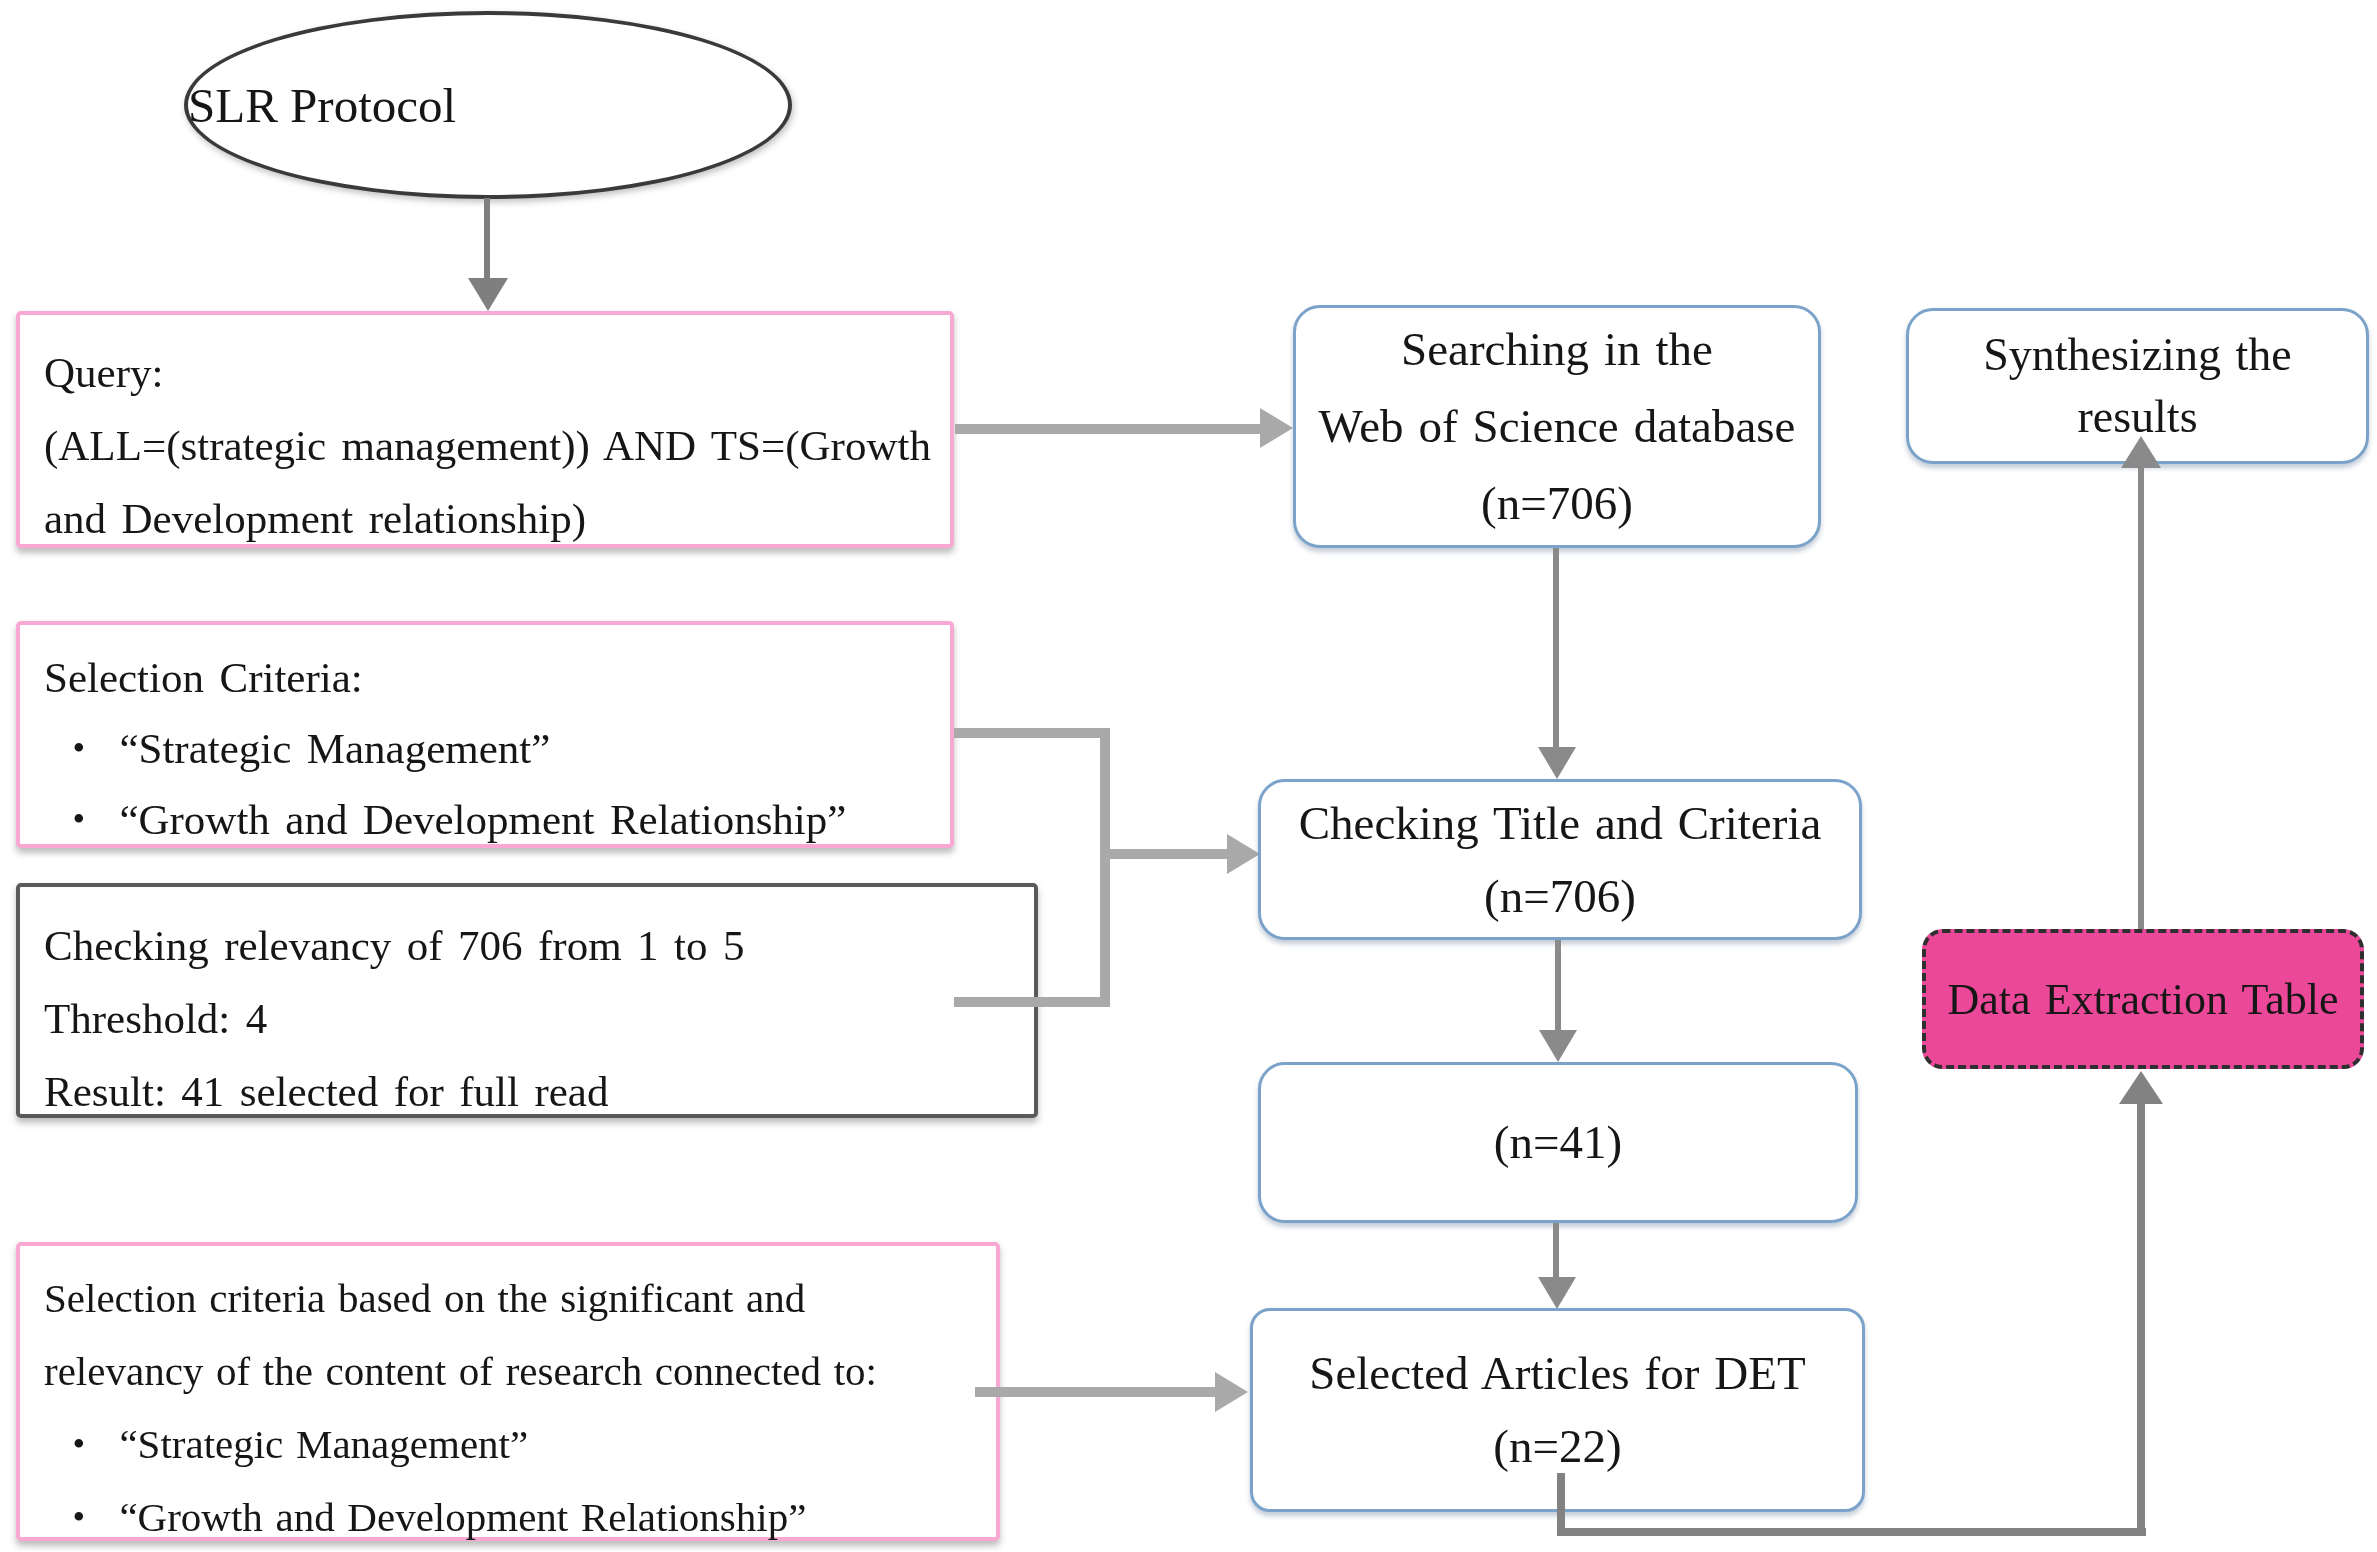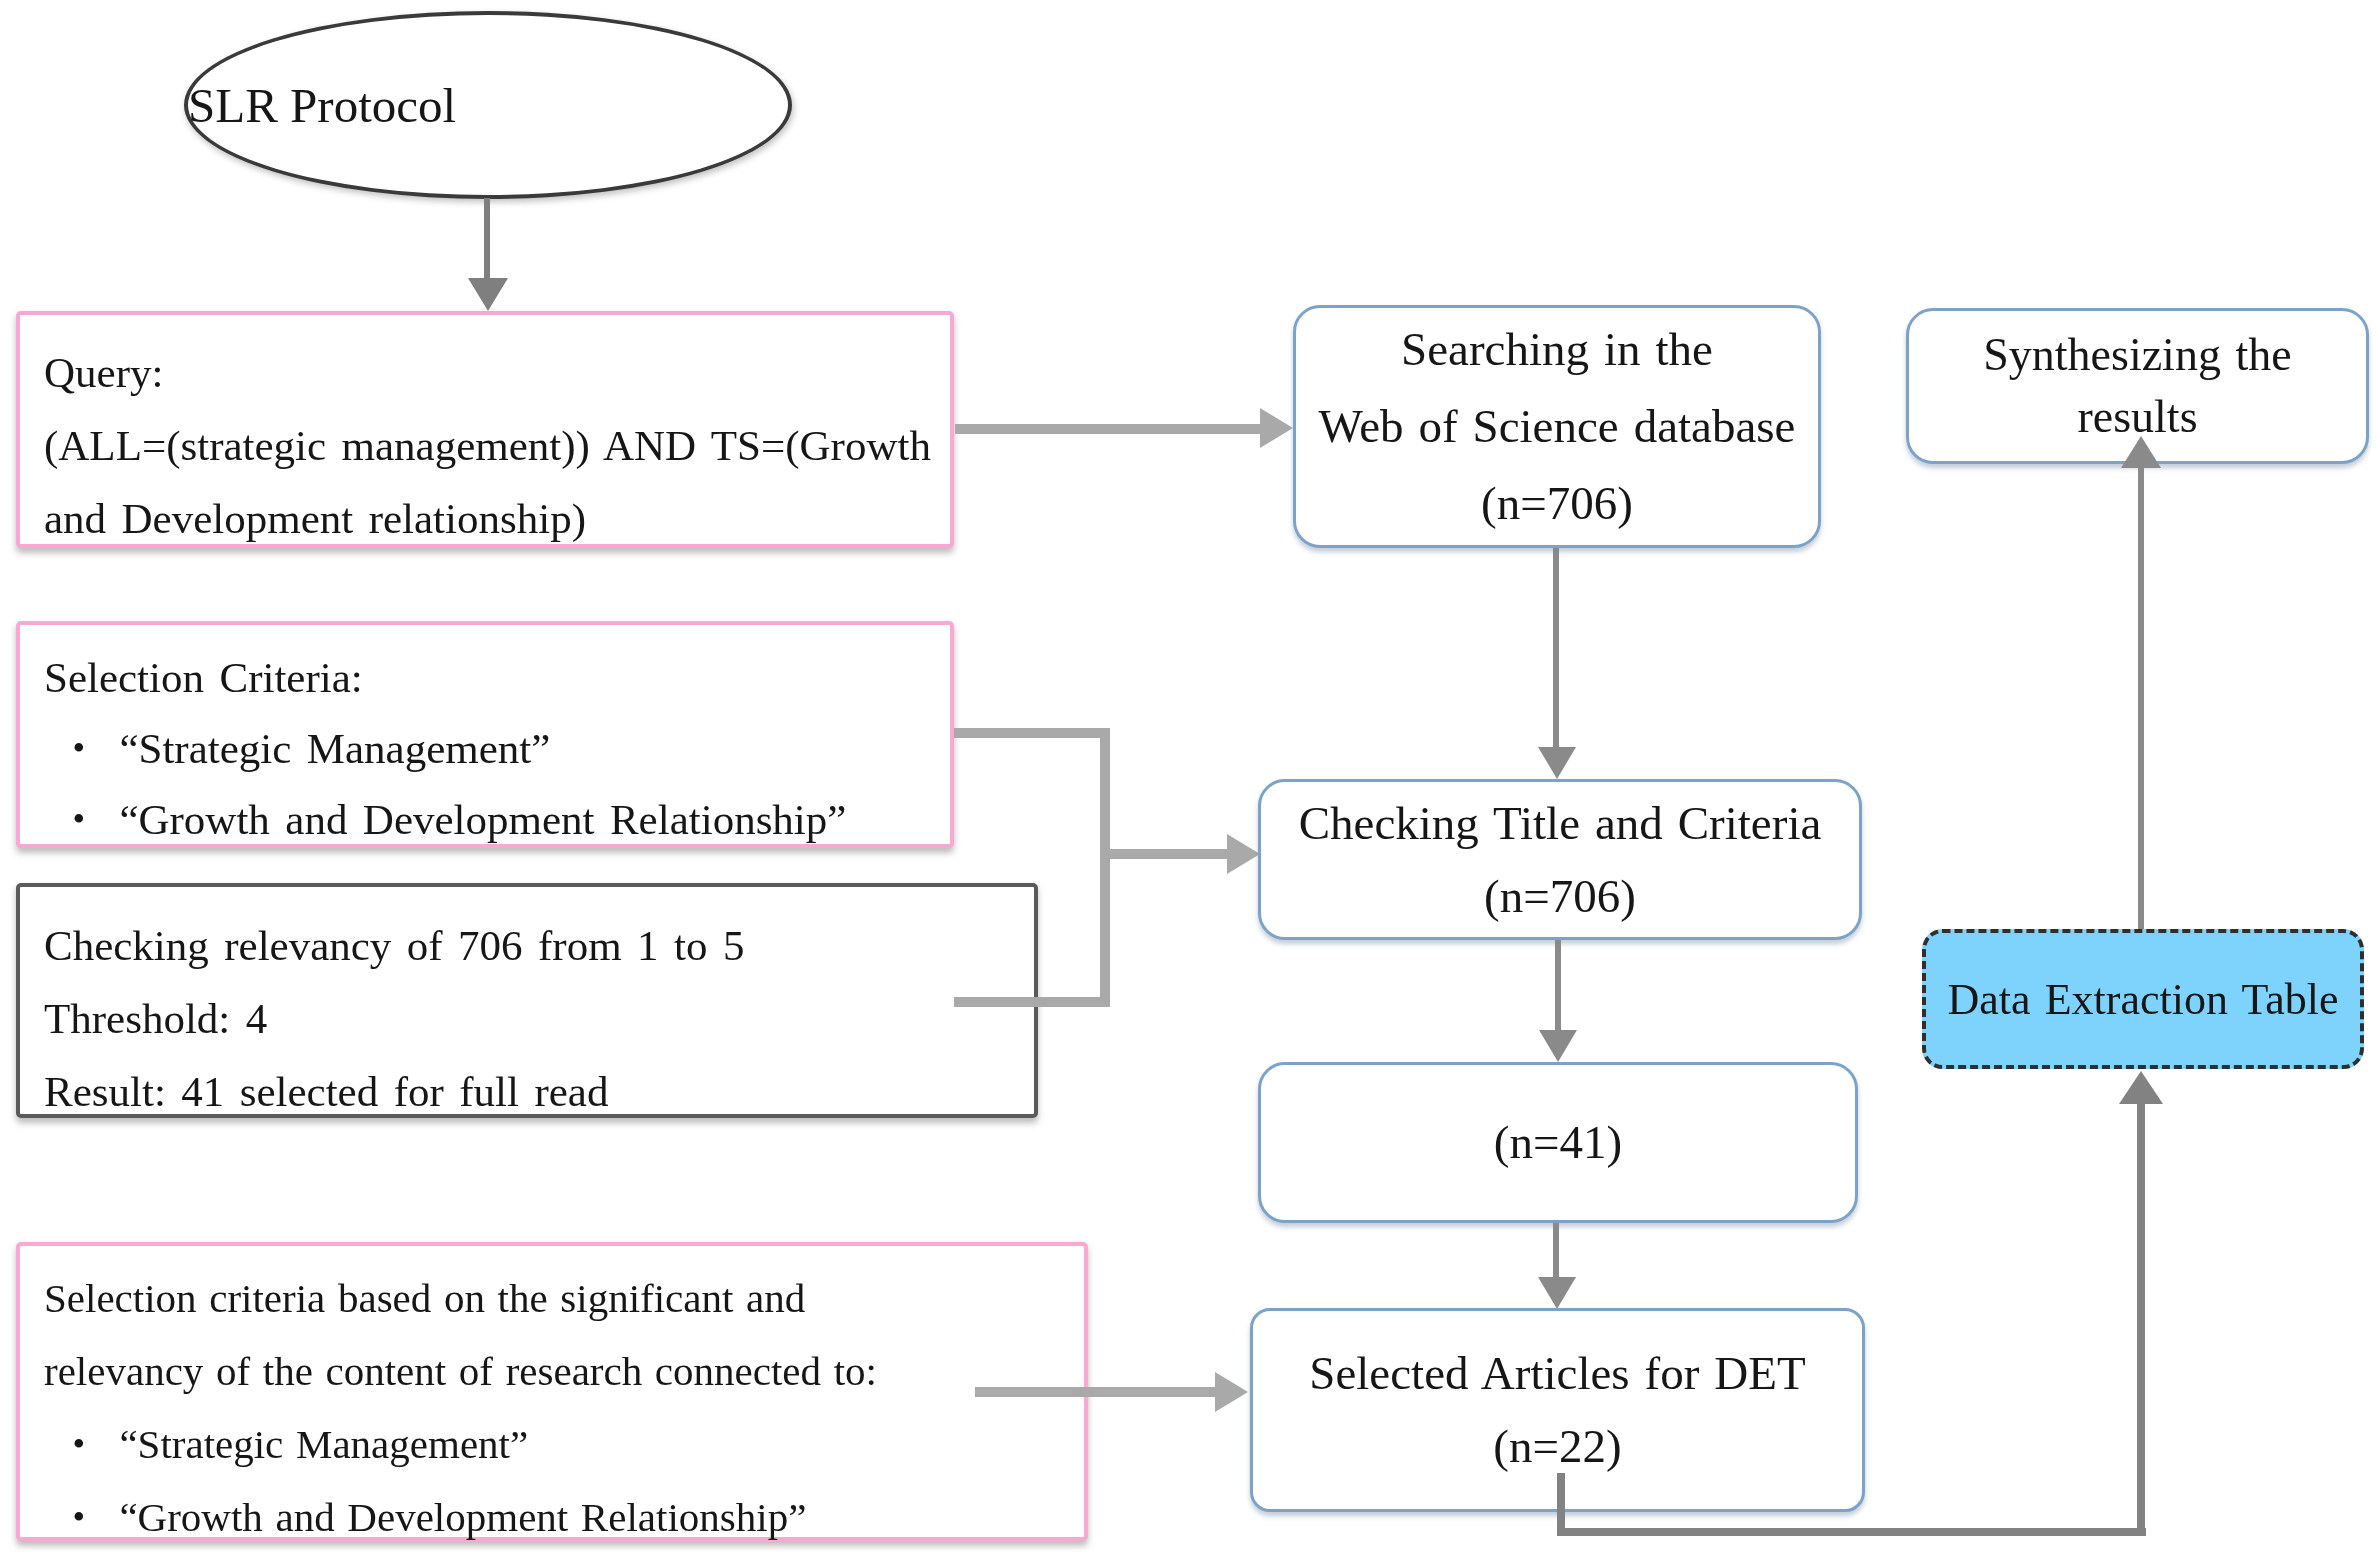--- a/index.html
+++ b/index.html
@@ -22,21 +22,21 @@
   }
   .blue-box{
     border:3.2px solid #7ba3c9;border-radius:27px;
     box-shadow:0 4px 5.5px rgba(125,145,170,.45);
     display:flex;flex-direction:column;align-items:center;justify-content:center;
     text-align:center;font-size:47px;line-height:77px;word-spacing:3.2px;
   }
   .dashed-box{
     border:4px dashed #2f2f2f;border-radius:20.5px;
     display:flex;align-items:center;justify-content:center;
-    text-align:center;font-size:44px;word-spacing:3.2px;background:#7dd3fc;
+    text-align:center;font-size:44px;word-spacing:3.2px;background:#ec4899;
   }
   .pad-left{padding:16px 16px 0 24px;}
   .bullet-row{display:flex;}
   .bullet-glyph{width:47px;padding-left:28.4px;flex:none;font-size:36px;}
   
   .seg{position:absolute;}
   .seg.light{background:#a9a9a9;}
   .seg.mid{background:#8a8a8a;}
   .seg.dark{background:#7f7f7f;}
   .seg.grey{background:#828282;}
@@ -126,21 +126,21 @@
 
   <div class="abs node blue-box" style="left:1258px;top:1062px;width:600px;height:161px;line-height:73px;">
     <div>(n=41)</div>
   </div>
 
   <div>
     <div class="seg mid" style="left:1553px;top:1223px;width:6.3px;height:55px;"></div>
     <div class="head down-mid" style="left:1538px;top:1277px;"></div>
   </div>
 
-  <div class="abs node dark-box pad-left" style="left:16px;top:1242px;width:1072px;height:299px;font-size:41px;line-height:73px;word-spacing:2.4px;font-family:Liberation Serif, serif;">
+  <div class="abs node dark-box pad-left" style="left:16px;top:1242px;width:984px;height:299px;font-size:41px;line-height:73px;word-spacing:2.4px;font-family:Liberation Serif, serif;">
     <div>Selection criteria based on the significant and</div>
     <div>relevancy of the content of research connected to:</div>
     <div class="bullet-row">
       <span class="bullet-glyph">•</span>
       <span>“Strategic Management”</span>
     </div>
     <div class="bullet-row">
       <span class="bullet-glyph">•</span>
       <span>“Growth and Development Relationship”</span>
     </div>

